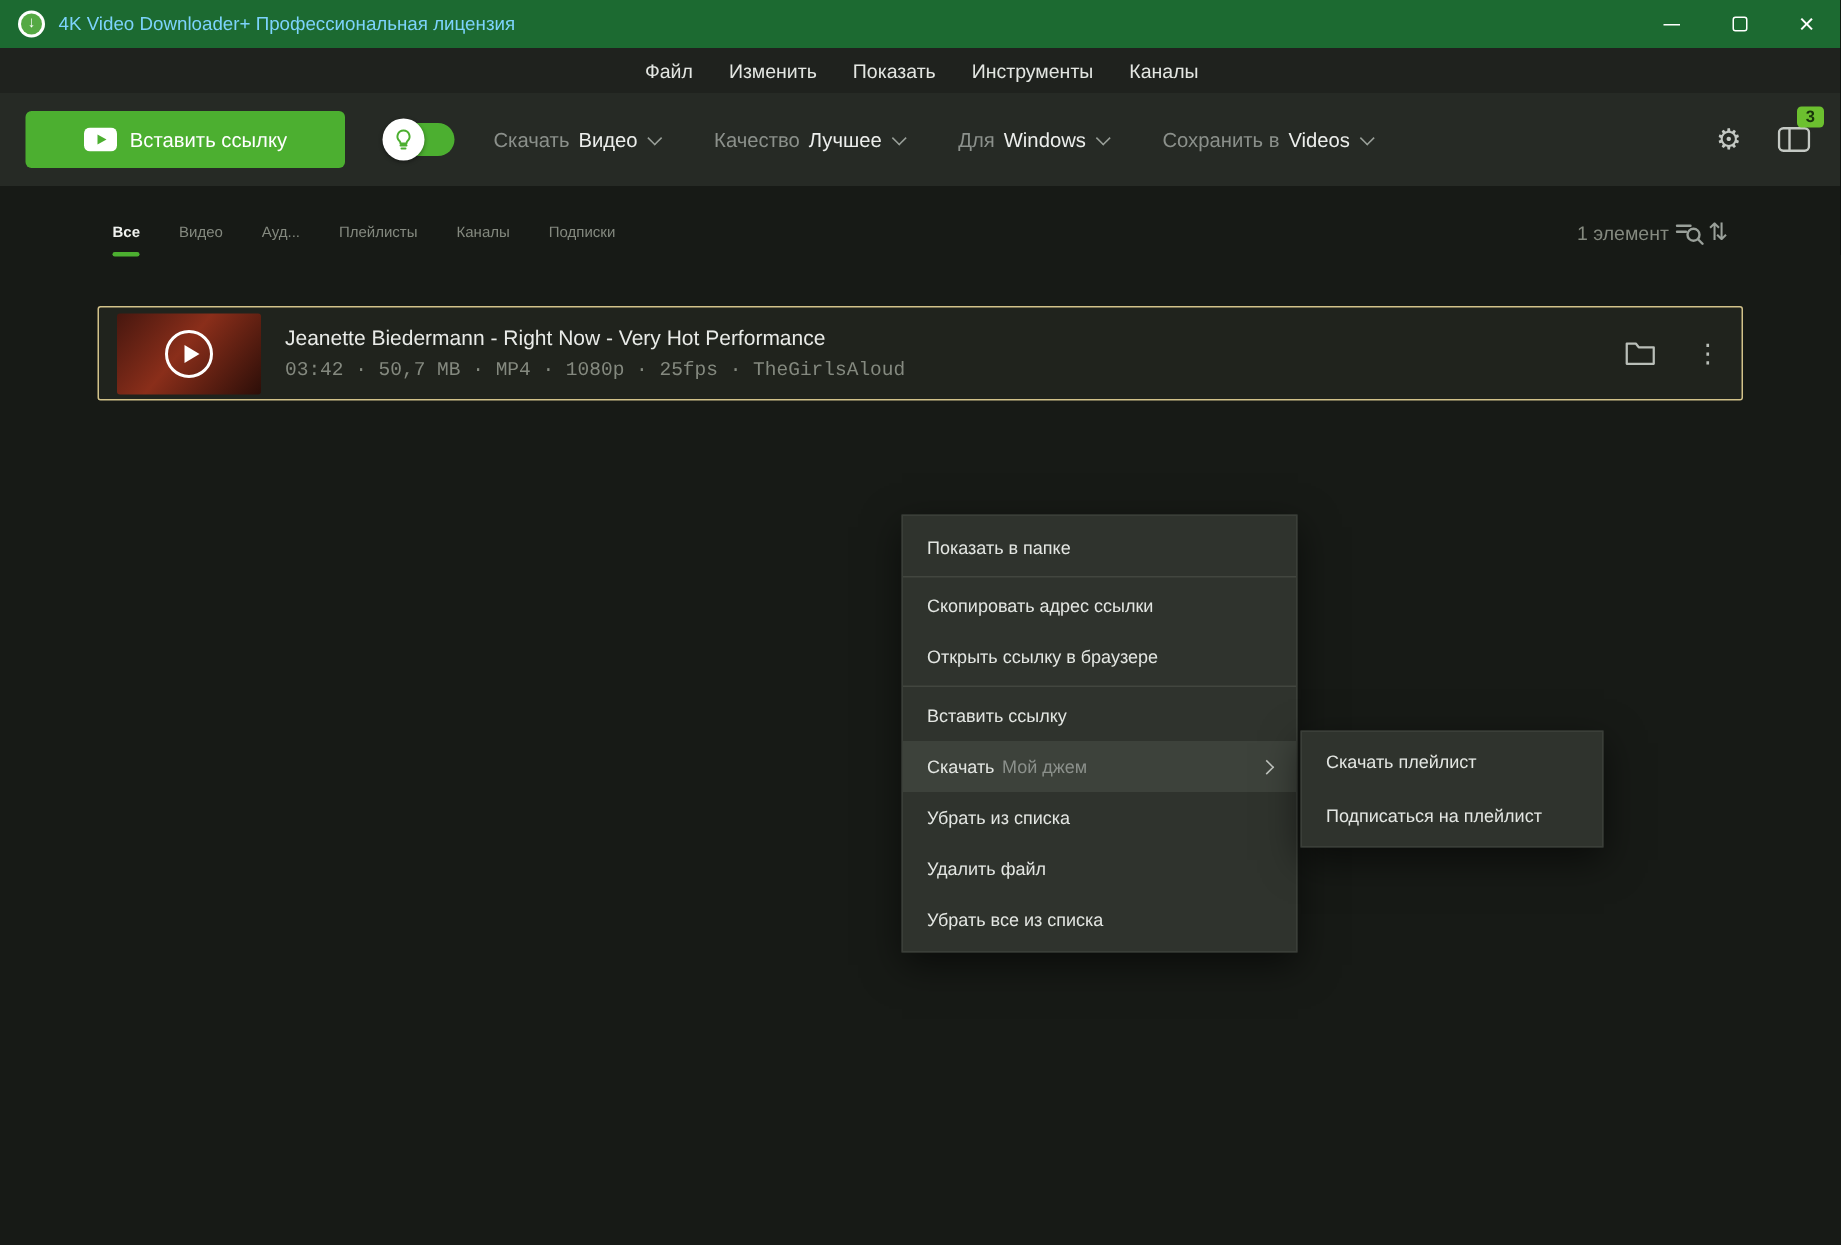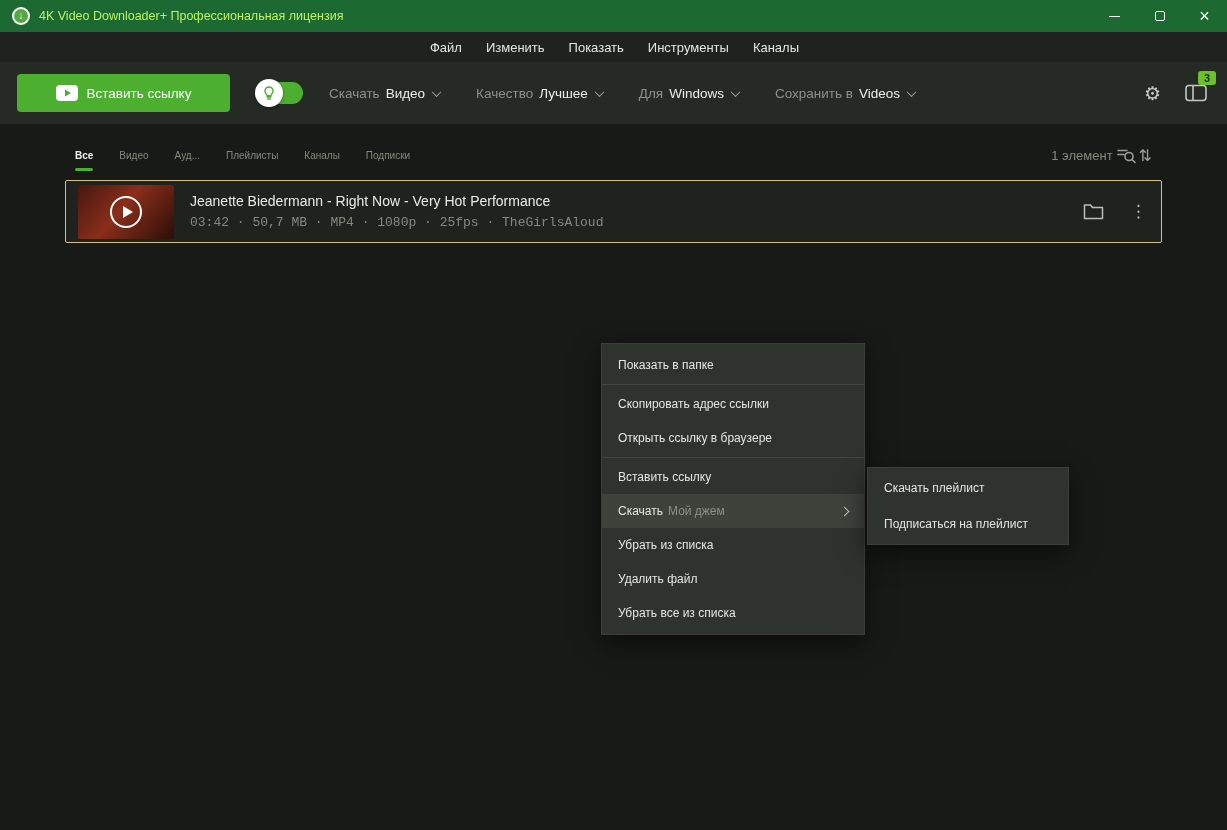--- a/index.html
+++ b/index.html
@@ -4,21 +4,21 @@
 <style>
   * { margin:0; padding:0; box-sizing:border-box; }
   html,body { background:#0d0f0d; }
   body { font-family:"Liberation Sans", sans-serif; }
   .window { position:relative; width:1227px; height:830px; background:#171a16; overflow:hidden; }
 
   
   .titlebar { height:32px; background:#1c6a31; display:flex; align-items:center; padding-left:12px; }
   .app-icon { width:18px; height:18px; border-radius:50%; background:#fff; display:flex; align-items:center; justify-content:center; margin-right:9px; }
   .app-icon-inner { width:14px; height:14px; border-radius:50%; background:#55a944; color:#fff; font-size:10px; line-height:14px; text-align:center; font-weight:bold; }
-  .titlebar .title { color:#bef264; font-size:12.5px; }
+  .titlebar .title { color:#7dd3fc; font-size:12.5px; }
   .win-controls { margin-left:auto; display:flex; height:32px; }
   .wc { width:45px; height:32px; display:flex; align-items:center; justify-content:center; cursor:default; }
   .min-glyph { width:11px; height:1px; background:#fff; display:block; }
   .max-glyph { width:10px; height:10px; border:1px solid #fff; border-radius:2px; display:block; }
   .close-glyph { color:#fff; font-size:18px; line-height:1; }
 
   
   .menubar { height:30px; background:#1f221e; display:flex; align-items:center; padding-left:2px;justify-content:center; }
   .menu-item { color:#e3e6e2; font-size:13px; padding:0 12px; height:30px; display:flex; align-items:center; }
 
@@ -41,38 +41,38 @@
   .tabs-row { display:flex; align-items:center; gap:26px; margin:0 65px; padding:21px 10px 15px 10px; }
   .tab { position:relative; font-size:10px; color:#84897f; cursor:pointer; white-space:nowrap; }
   .tab.active { color:#f0f2ef; font-weight:bold; }
   .tab.active::after { content:""; position:absolute; left:0; right:0; bottom:-10px; height:3px; background:#4caf30; border-radius:2px; }
   .tabs-right { margin-left:auto; display:flex; align-items:center; gap:3px; }
   .count { color:#84897f; font-size:13px; }
   .icon-btn { color:#9aa09a; cursor:pointer; display:flex; align-items:center; }
   .sort-glyph { font-size:16px; color:#9aa09a; }
 
   
-  .video-row { margin:0 65px 0 65px; height:63px; background:#20231d; border:1px solid #d2c28a; border-radius:2px; display:flex; align-items:center; padding:0 14px 0 12px; }
+  .video-row { margin:24px 65px 0 65px; height:63px; background:#20231d; border:1px solid #d2c28a; border-radius:2px; display:flex; align-items:center; padding:0 14px 0 12px; }
   .thumb { position:relative; width:96px; height:54px; border-radius:2px; background:linear-gradient(130deg,#47170f 0%,#8a2e1a 45%,#2c0e08 100%); flex:none; }
   .play-ring { position:absolute; left:50%; top:50%; transform:translate(-50%,-50%); width:32px; height:32px; border:2px solid #fff; border-radius:50%; display:flex; align-items:center; justify-content:center; }
   .play-tri { width:0; height:0; border-left:10px solid #fff; border-top:6px solid transparent; border-bottom:6px solid transparent; margin-left:3px; }
   .video-text { margin-left:16px; }
   .video-title { color:#e9ebe8; font-size:14px; }
   .video-meta { color:#84897f; font-size:13px; margin-top:6px;font-family:Liberation Mono, monospace; }
   .row-actions { margin-left:auto; display:flex; align-items:center; gap:26px; }
   .kebab { font-size:17px; color:#b9beb8; cursor:pointer; }
 
   
   .context-menu { position:absolute; left:601px; top:219px; width:264px; background:#2f332d; border:1px solid #3b3f39; padding:4px 0; box-shadow:0 8px 24px rgba(0,0,0,.55); z-index:20; }
   .cm-item { height:34px; display:flex; align-items:center; padding:0 16px; font-size:12px; color:#e3e6e2; cursor:pointer; }
   .cm-item.hl { background:#3d423b; }
   .cm-sep { height:1px; background:#42463f; margin:2px 0; }
   .cm-value { color:#8b908b; margin-left:5px; }
   .cm-chev { margin-left:auto; width:7px; height:7px; border-right:1.5px solid #c2c6c1; border-bottom:1.5px solid #c2c6c1; transform:rotate(-45deg); }
-  .submenu { position:absolute; left:867px; top:343px; width:202px; background:#2f332d; border:1px solid #3b3f39; padding:2px 0; box-shadow:0 8px 24px rgba(0,0,0,.55); z-index:21; }
+  .submenu { position:absolute; left:867px; top:363px; width:202px; background:#2f332d; border:1px solid #3b3f39; padding:2px 0; box-shadow:0 8px 24px rgba(0,0,0,.55); z-index:21; }
   .submenu .cm-item { height:36px; }
   svg { display:block; }
 </style>
 </head>
 <body>
 
 <div class="window">
 
   <div class="titlebar">
     <span class="app-icon">

